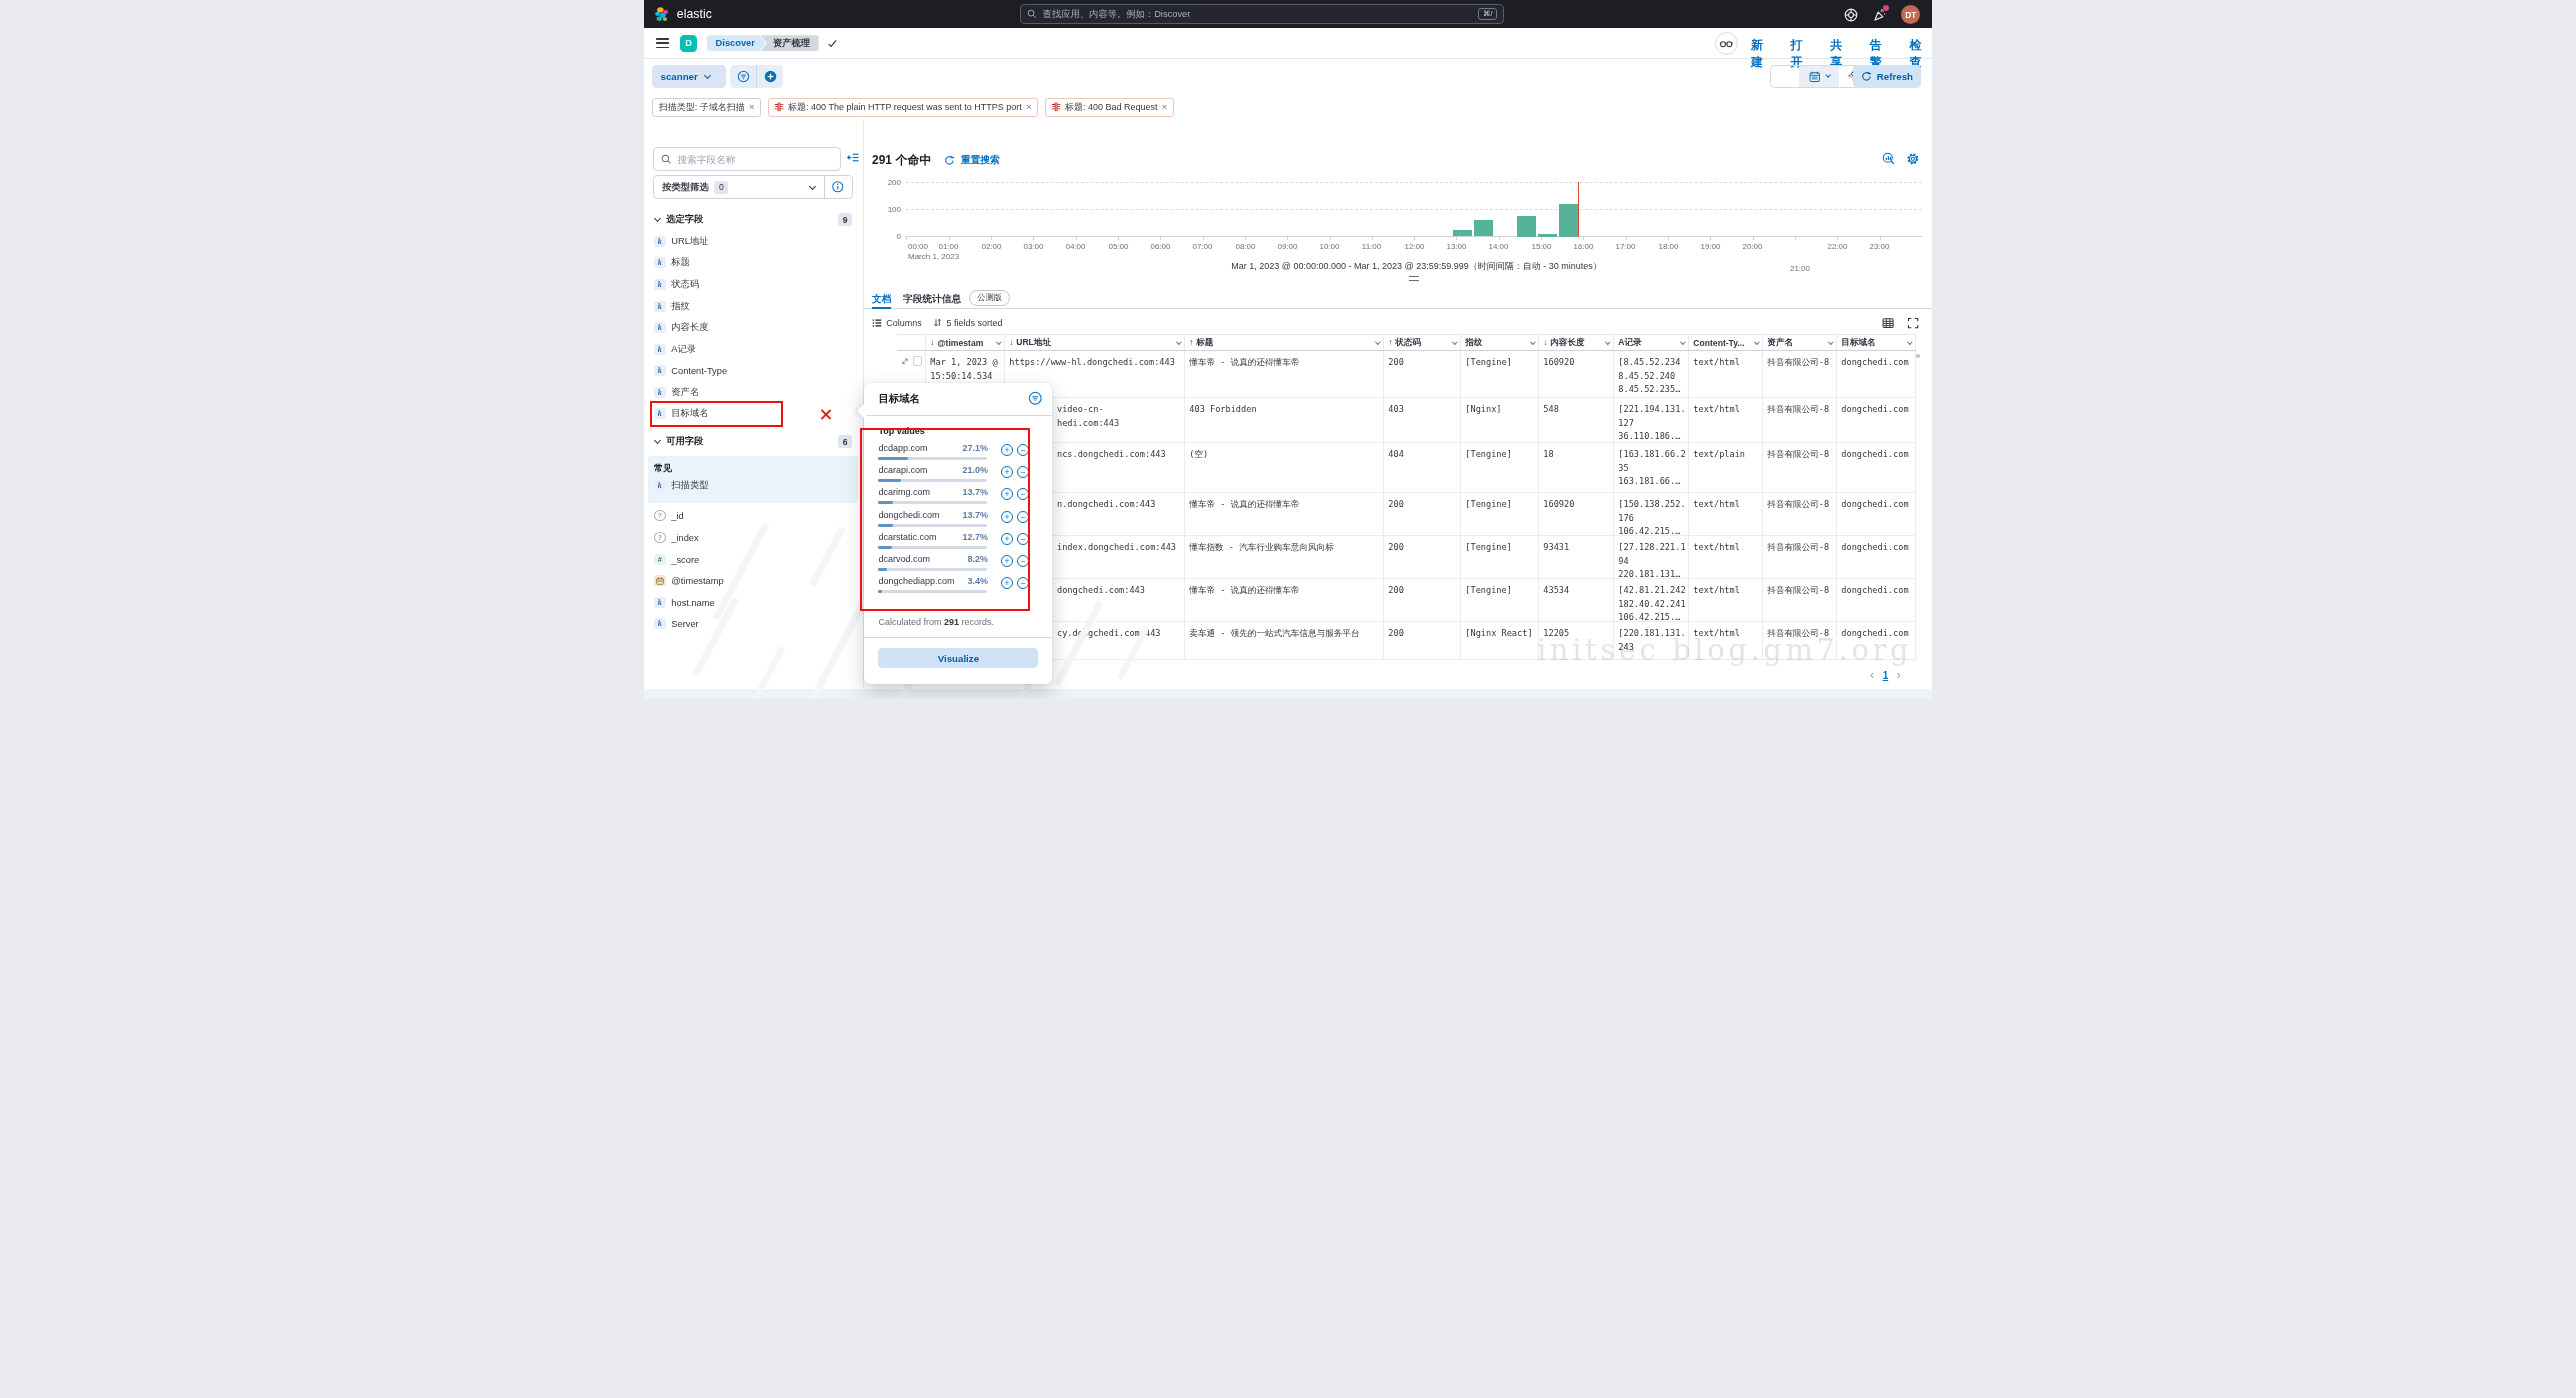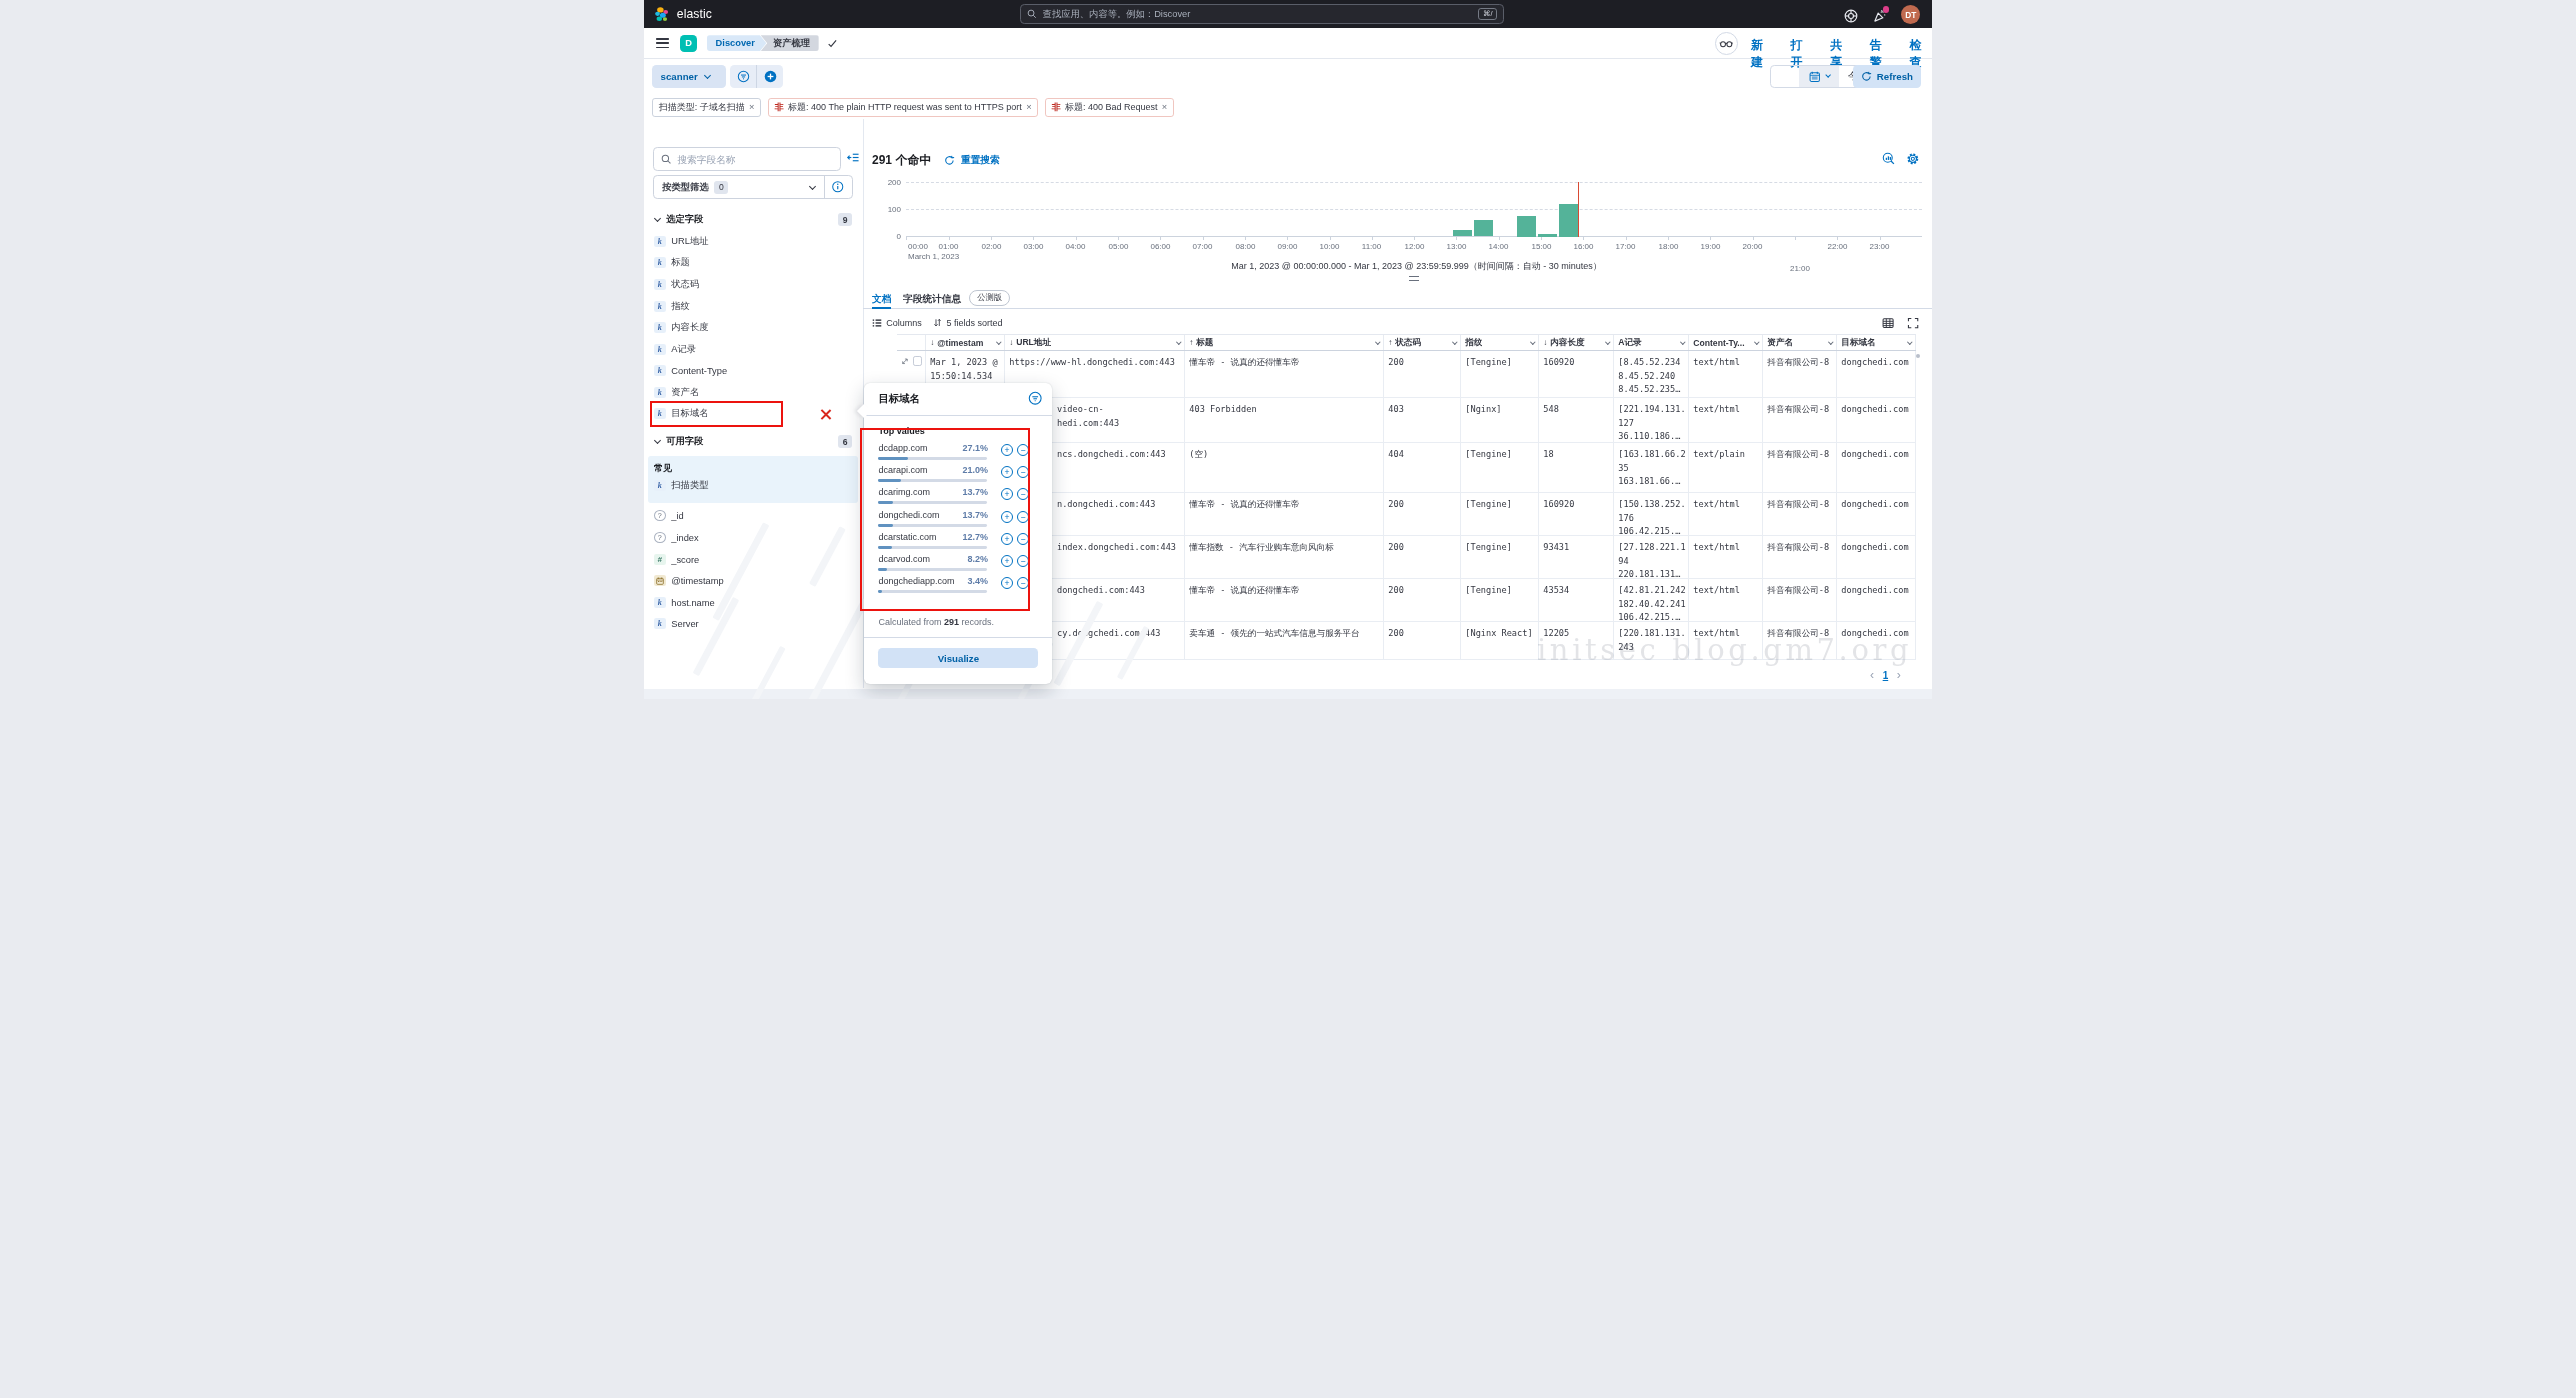--- a/index.html
+++ b/index.html
@@ -153,21 +153,21 @@
       <span class="brand-text">elastic</span>
     </div>
     <div id="global-search">
       <svg width="10" height="10" viewBox="0 0 16 16">
         <circle cx="6.5" cy="6.5" r="4.7" fill="none" stroke="#aab0bc" stroke-width="1.5"></circle>
         <line x1="10" y1="10" x2="14" y2="14" stroke="#aab0bc" stroke-width="1.5"></line>
       </svg>
       <input placeholder="查找应用、内容等。例如：Discover" style="">
       <span class="kbd-badge">⌘/</span>
     </div>
-    <div class="abs flex" style="left:1199px; top:5px; gap:13px;align-items:flex-end;">
+    <div class="abs flex" style="left:1199px; top:5px; gap:13px;">
       <span class="hdr-icon">
         <svg width="16" height="16" viewBox="0 0 22 22">
           <circle cx="11" cy="11" r="8" fill="none" stroke="#e8eaf0" stroke-width="1.6"></circle>
           <circle cx="11" cy="11" r="3.4" fill="none" stroke="#e8eaf0" stroke-width="1.6"></circle>
           <line x1="11" y1="3" x2="11" y2="7.6" stroke="#e8eaf0" stroke-width="1.6"></line>
           <line x1="11" y1="14.4" x2="11" y2="19" stroke="#e8eaf0" stroke-width="1.6"></line>
           <line x1="3" y1="11" x2="7.6" y2="11" stroke="#e8eaf0" stroke-width="1.6"></line>
           <line x1="14.4" y1="11" x2="19" y2="11" stroke="#e8eaf0" stroke-width="1.6"></line>
         </svg>
       </span>

